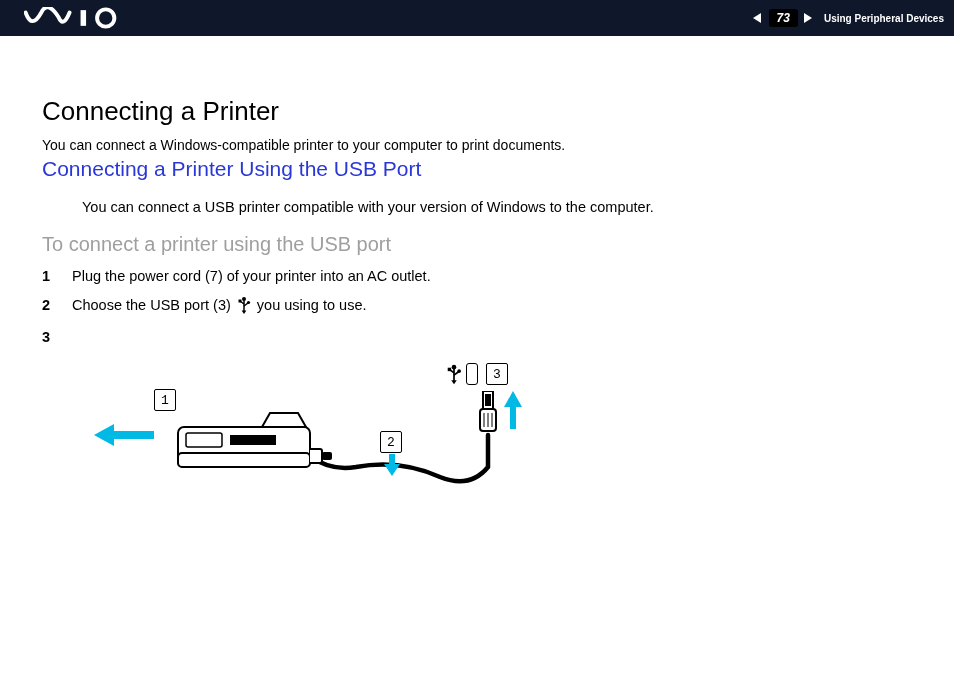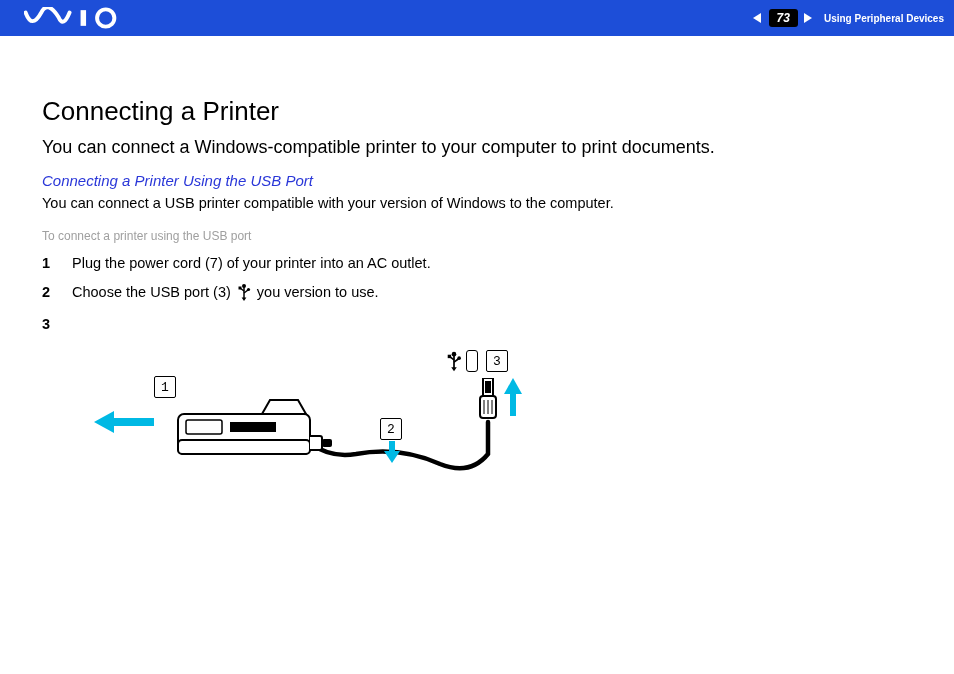--- a/index.html
+++ b/index.html
@@ -5,21 +5,21 @@
   * { margin: 0; padding: 0; box-sizing: border-box; }
   body {
     font-family: Arial, Helvetica, sans-serif;
     background: #ffffff;
     width: 954px;
     height: 674px;
     overflow: hidden;
     position: relative;
   }
   .header-bar {
-    background: #1d4ed8;
+    background: #0f172a;
     height: 36px;
     width: 100%;
     display: flex;
     align-items: center;
     justify-content: space-between;
     padding: 0 10px 0 24px;
     position: relative;
   }
   .vaio-logo {
     display: flex;
@@ -50,31 +50,30 @@
   }
   .content {
     padding: 60px 28px 20px 42px;
   }
   h1.page-title {
     font-size: 26px;
     font-weight: normal;
     color: #000;
     margin-bottom: 10px;
   }
-  .intro { font-size: 18px; color: #000; margin-bottom: 14px; }
+  .intro { font-size: 14px; color: #000; margin-bottom: 4px; }
   h2.subheading {
-    font-size: 15px;
+    font-size: 21px;
     font-weight: normal;
     color: #2a37d8;
-    margin-bottom: 6px;
-    font-style: italic;
-  }
-  .sub-intro { font-size: 14.5px; color: #000; margin-bottom: 18px; }
+    margin-bottom: 18px;
+  }
+  .sub-intro { font-size: 14.5px; color: #000; margin-bottom: 18px; margin-left: 40px; }
   h3.task-heading {
-    font-size: 12px;
+    font-size: 20px;
     font-weight: normal;
     color: #9f9f9f;
     margin-bottom: 12px;
   }
   ol.steps { list-style: none; padding: 0; }
   ol.steps li {
     display: flex;
     align-items: baseline;
     gap: 18px;
     margin-bottom: 12px;
@@ -158,21 +157,21 @@
           <svg width="14" height="18" viewBox="0 0 14 18">
             <circle cx="7" cy="3" r="2" fill="#000"></circle>
             <line x1="7" y1="3" x2="7" y2="16" stroke="#000" stroke-width="1.5"></line>
             <line x1="7" y1="8" x2="3" y2="5" stroke="#000" stroke-width="1.5"></line>
             <rect x="1.5" y="3.5" width="3" height="3" fill="#000"></rect>
             <line x1="7" y1="10" x2="11" y2="7" stroke="#000" stroke-width="1.5"></line>
             <circle cx="11.5" cy="6.5" r="1.6" fill="#000"></circle>
             <polygon points="7,18 4.6,14.5 9.4,14.5" fill="#000"></polygon>
           </svg>
         </span>
-        <span> you version to use.</span>
+        <span> you using to use.</span>
       </span>
     </li>
     <li>
       <span class="step-num">3</span>
     </li>
   </ol>
 
   <div class="diagram">
 
     <div class="callout-box" style="left:82px; top:32px;">1</div>

